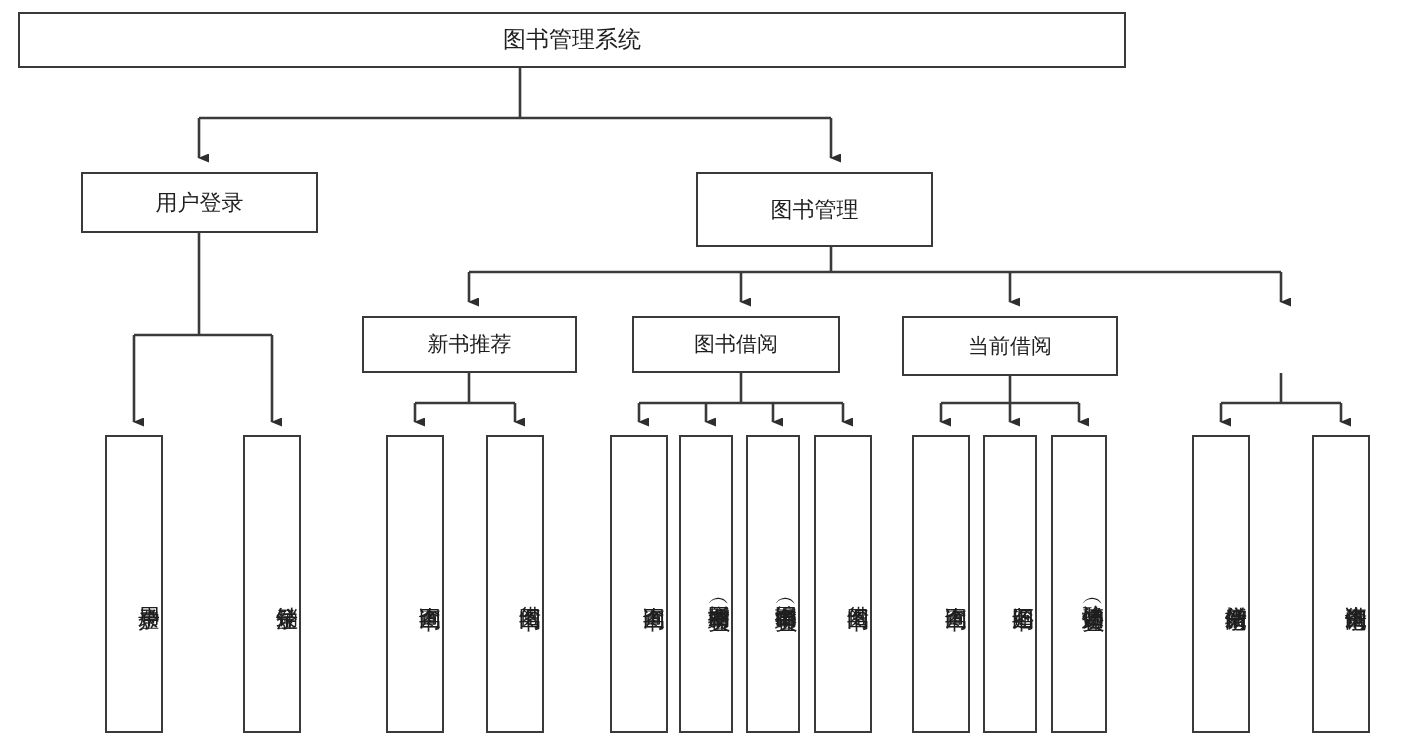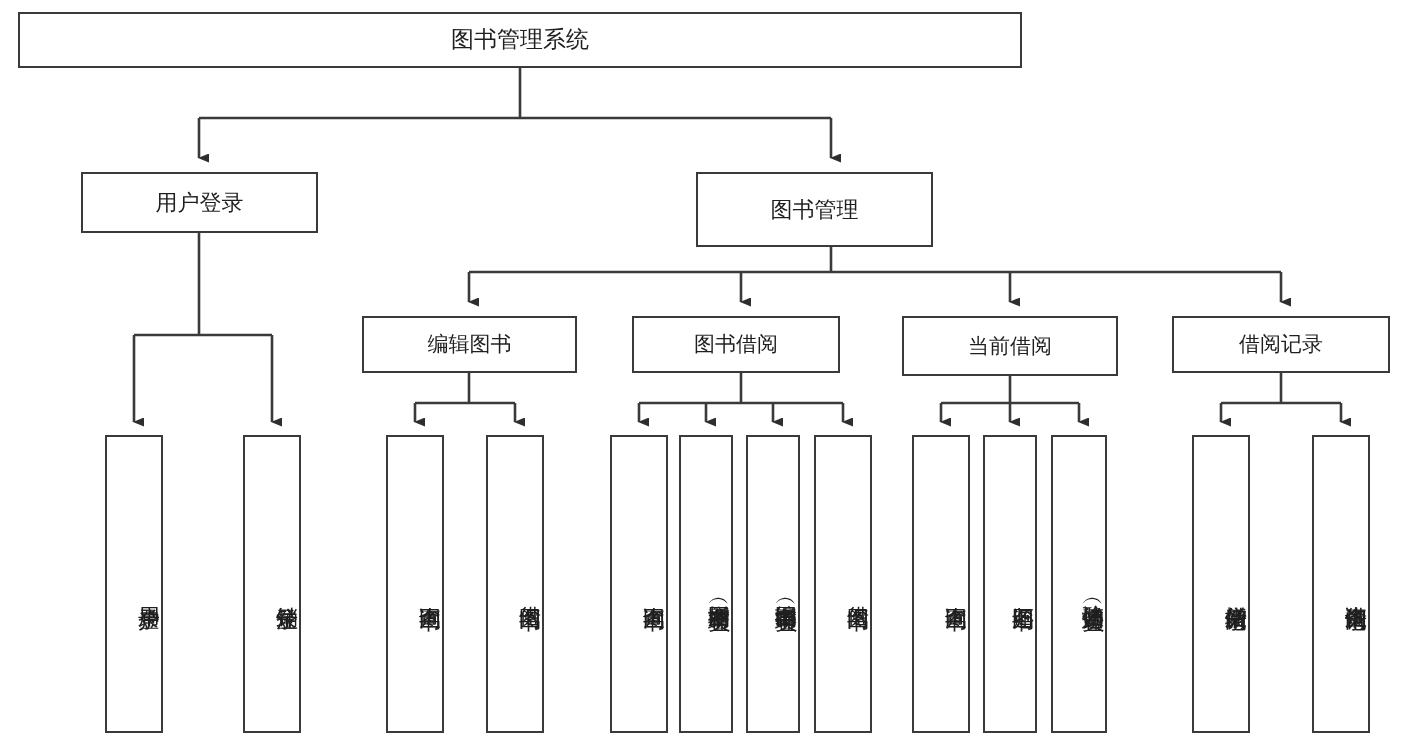--- a/index.html
+++ b/index.html
@@ -110,42 +110,39 @@
       <path d="M1010,403 L1010,422" marker-end="url(#arrow)"></path>
       <path d="M1079,403 L1079,422" marker-end="url(#arrow)"></path>
 
       <path d="M1281,373 L1281,403"></path>
       <path d="M1221,403 L1341,403"></path>
       <path d="M1221,403 L1221,422" marker-end="url(#arrow)"></path>
       <path d="M1341,403 L1341,422" marker-end="url(#arrow)"></path>
     </g>
   </svg>
 
-  <div class="node root" style="left:18px;top:12px;width:1004px;height:56px;align-items:center;">
+  <div class="node root" style="left:18px;top:12px;width:1108px;height:56px;align-items:center;">
     <span>图书管理系统</span>
   </div>
 
   <div class="node lvl1" style="left:81px;top:172px;width:237px;height:61px;">
     <span>用户登录</span>
   </div>
   <div class="node lvl1" style="left:696px;top:172px;width:237px;height:75px;">
     <span>图书管理</span>
   </div>
 
   <div class="node lvl2" style="left:362px;top:316px;width:215px;height:57px;">
-    <span>编辑图书</span>
+    <span>新书推荐</span>
   </div>
   <div class="node lvl2" style="left:632px;top:316px;width:208px;height:57px;">
     <span>图书借阅</span>
   </div>
   <div class="node lvl2" style="left:902px;top:316px;width:216px;height:60px;">
     <span>当前借阅</span>
-  </div>
-  <div class="node lvl2" style="left:1172px;top:316px;width:218px;height:57px;">
-    <span>借阅记录</span>
   </div>
 
   <div class="node leaf" style="left:105px;top:435px;width:58px;height:298px;">
     <span>用户登录</span>
   </div>
   <div class="node leaf" style="left:243px;top:435px;width:58px;height:298px;">
     <span>注销登录</span>
   </div>
 
   <div class="node leaf" style="left:386px;top:435px;width:58px;height:298px;">

